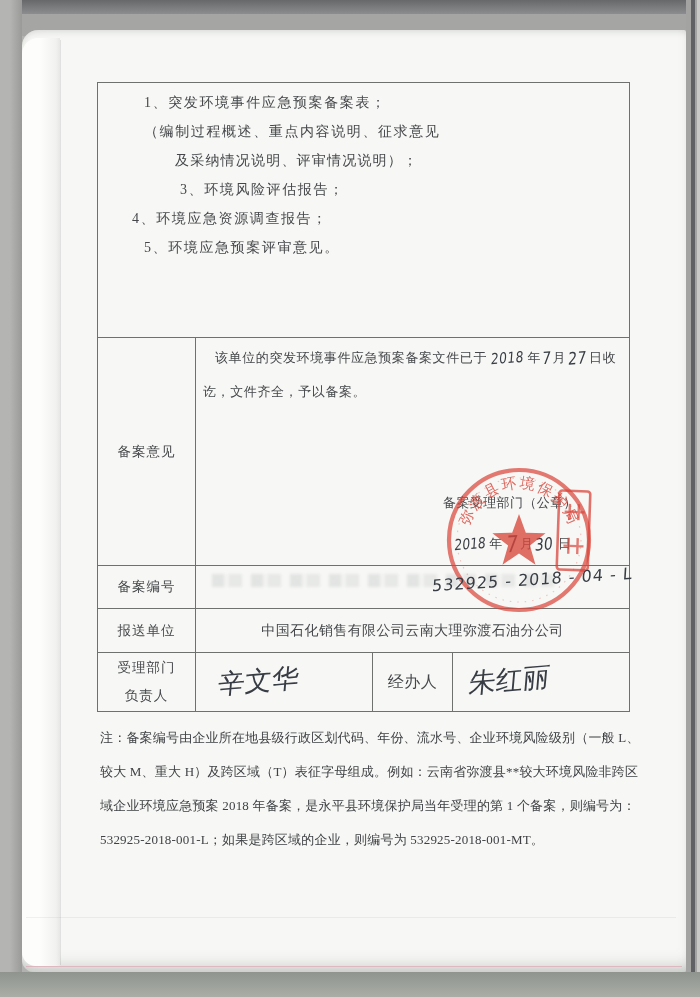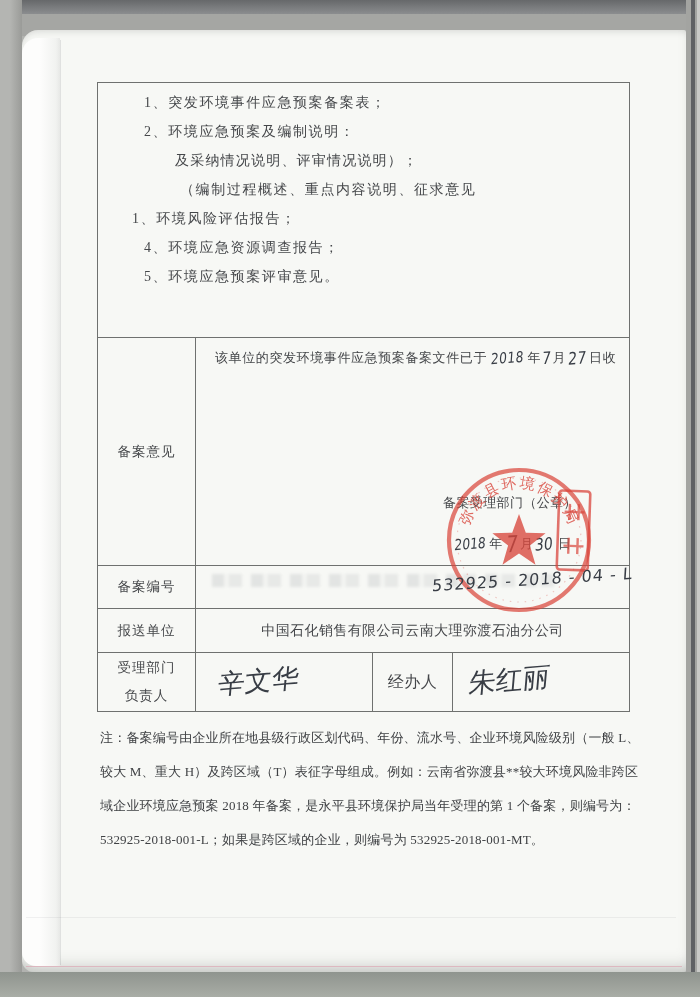--- a/index.html
+++ b/index.html
@@ -104,39 +104,39 @@
   <div class="band-bottom"></div>
   <div class="artifact-gray"></div>
   <div class="artifact-pink"></div>
 
   <div class="ftable">
 
     <div class="t-row r1">
       <div class="c-val">
         <div class="cat-lines">
           <div class="cl">1、突发环境事件应急预案备案表；</div>
-          <div class="cl">2、环境应急预案及编制说明：</div>
+          <div class="cl">（编制过程概述、重点内容说明、征求意见</div>
           <div class="cl">及采纳情况说明、评审情况说明）；</div>
-          <div class="cl">（编制过程概述、重点内容说明、征求意见</div>
-          <div class="cl">1、环境风险评估报告；</div>
+          <div class="cl">3、环境风险评估报告；</div>
           <div class="cl">4、环境应急资源调查报告；</div>
           <div class="cl">5、环境应急预案评审意见。</div>
         </div>
       </div>
     </div>
 
     <div class="t-row r2">
       <div class="c-label">
         <div>备案意见</div>
       </div>
       <div class="c-val">
         <div class="op-block">
           <div class="op-l1">
             <span class="lead">该单位的突发环境事件应急预案备案文件已于</span><span class="hw hw-sm">2018</span><span>年</span><span class="hw hw-day">7</span><span>月</span><span class="hw hw-day">27</span><span>日收</span>
           </div>
+          <div>讫，文件齐全，予以备案。</div>
         </div>
         <div class="dept-line">备案受理部门（公章）</div>
         <div class="stamp-date">
           <span class="hw hw-sm">2018</span><span>年</span>
           <span class="hw hw-month">7</span><span>月</span><span class="hw hw-day">30</span> <span>日</span>
         </div>
       </div>
     </div>
 
     <div class="t-row r3">

